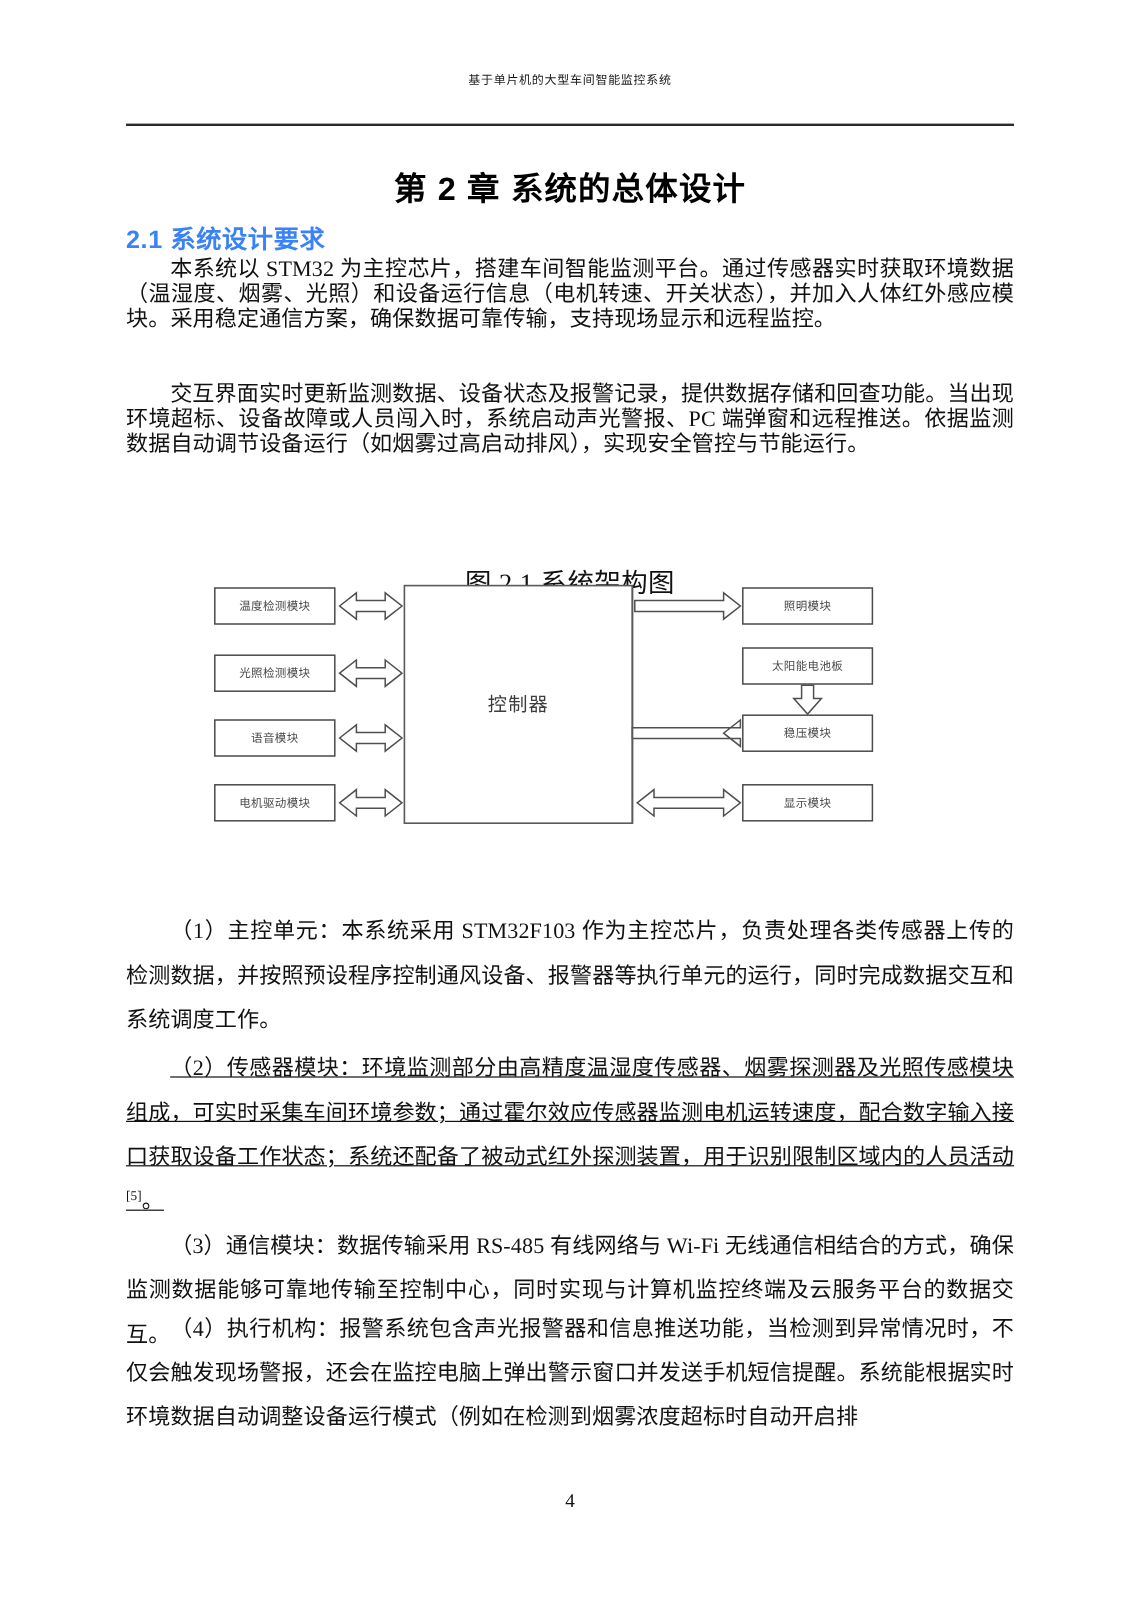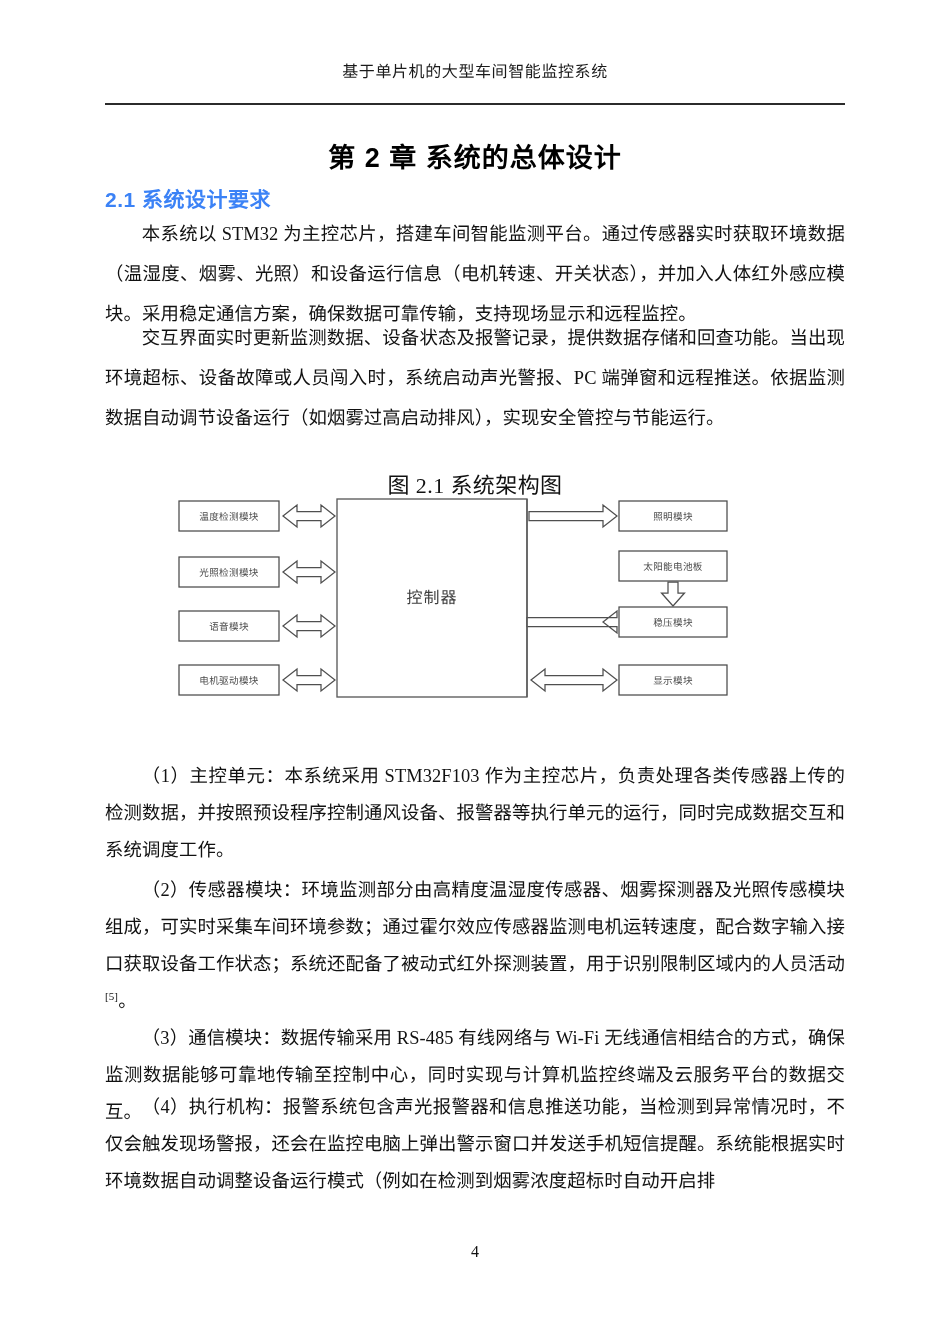--- a/index.html
+++ b/index.html
@@ -25,21 +25,21 @@
     box-sizing: border-box;
   }
 
   
   .running-header {
     position: absolute;
     left: 105px;
     top: 58px;
     width: 740px;
     text-align: center;
-    font-size: 16px;
+    font-size: 10px;
     letter-spacing: 0.6px;
     color: #1a1a1a;
   }
   .header-rule {
     position: absolute;
     left: 105px;
     top: 103px;
     width: 740px;
     height: 0;
     border-top: 2.1px solid #2b2b2b;
@@ -72,21 +72,21 @@
   }
   #sec21 { top: 166px; }
   #sec22 { top: 425px; }
 
   
   .para {
     position: absolute;
     left: 105px;
     width: 740px;
     font-size: 18.4px;
-    line-height: 40px;
+    line-height: 21px;
     text-align: justify;
     text-justify: inter-ideograph;
     text-indent: 2em;
     color: #111;
     letter-spacing: 0.1px;
   }
   .para.loose { line-height: 37px; }
 
   sup.cite {
     font-size: 11px;
@@ -103,21 +103,21 @@
     text-align: center;
     font-size: 22px;
     letter-spacing: 0.4px;
     color: #111;
   }
 
   
   .diagram-wrap {
     position: absolute;
     left: 175px;
-    top: 489px;
+    top: 478px;
     width: 600px;
     height: 220px;
     text-align: right;
   }
   .diagram-wrap svg { display: block; }
 
   .dg-box-fill { fill: #ffffff; stroke: #4a4a4a; stroke-width: 1.25; }
   .dg-ctrl-fill { fill: #ffffff; stroke: #5a5a5a; stroke-width: 1.35; }
   .dg-arrow { fill: #ffffff; stroke: #4f4f4f; stroke-width: 1.25; stroke-linejoin: miter; }
   .dg-label {
@@ -222,21 +222,21 @@
       <polygon class="dg-arrow" points="442,128.5 442,122 428,133 442,144 442,137.5 352,137.5 352,128.5"></polygon>
 
       <polygon class="dg-arrow" points="356,191 370,180 370,186.5 428,186.5 428,180 442,191 428,202 428,195.5 370,195.5 370,202"></polygon>
 
       <line x1="352" y1="10" x2="352" y2="208" stroke="#5a5a5a" stroke-width="1.35"></line>
     </svg>
   </div>
 
   <p class="para loose" style="top:740px;">（1）主控单元：本系统采用 STM32F103 作为主控芯片，负责处理各类传感器上传的检测数据，并按照预设程序控制通风设备、报警器等执行单元的运行，同时完成数据交互和系统调度工作。</p>
 
-  <p class="para loose" style="top:854px;"><span>（2）传感器模块：环境监测部分由高精度温湿度传感器、烟雾探测器及光照传感模块组成，可实时采集车间环境参数；通过霍尔效应传感器监测电机运转速度，配合数字输入接口获取设备工作状态；系统还配备了被动式红外探测装置，用于识别限制区域内的人员活动</span><sup class="cite">[5]</sup><span>。</span></p>
+  <p class="para loose" style="top:854px;text-decoration:underline;"><span>（2）传感器模块：环境监测部分由高精度温湿度传感器、烟雾探测器及光照传感模块组成，可实时采集车间环境参数；通过霍尔效应传感器监测电机运转速度，配合数字输入接口获取设备工作状态；系统还配备了被动式红外探测装置，用于识别限制区域内的人员活动</span><sup class="cite">[5]</sup><span>。</span></p>
 
   <p class="para loose" style="top:1002px;">（3）通信模块：数据传输采用 RS-485 有线网络与 Wi-Fi 无线通信相结合的方式，确保监测数据能够可靠地传输至控制中心，同时实现与计算机监控终端及云服务平台的数据交互。</p>
 
   <p class="para loose" style="top:1071px;">（4）执行机构：报警系统包含声光报警器和信息推送功能，当检测到异常情况时，不仅会触发现场警报，还会在监控电脑上弹出警示窗口并发送手机短信提醒。系统能根据实时环境数据自动调整设备运行模式（例如在检测到烟雾浓度超标时自动开启排</p>
 
   <div class="page-number">4</div>
 
 </div>
 
 </body></html>

